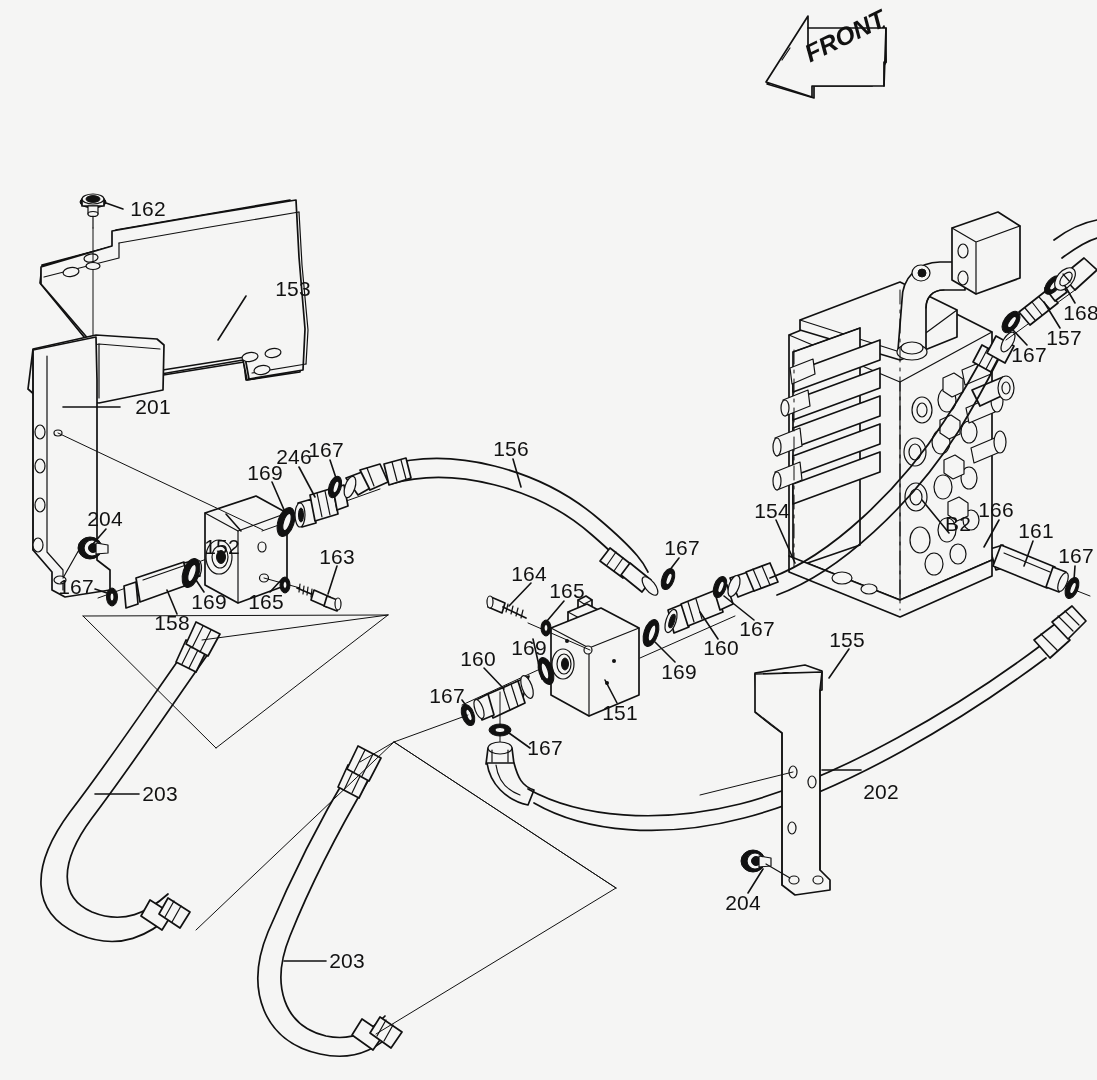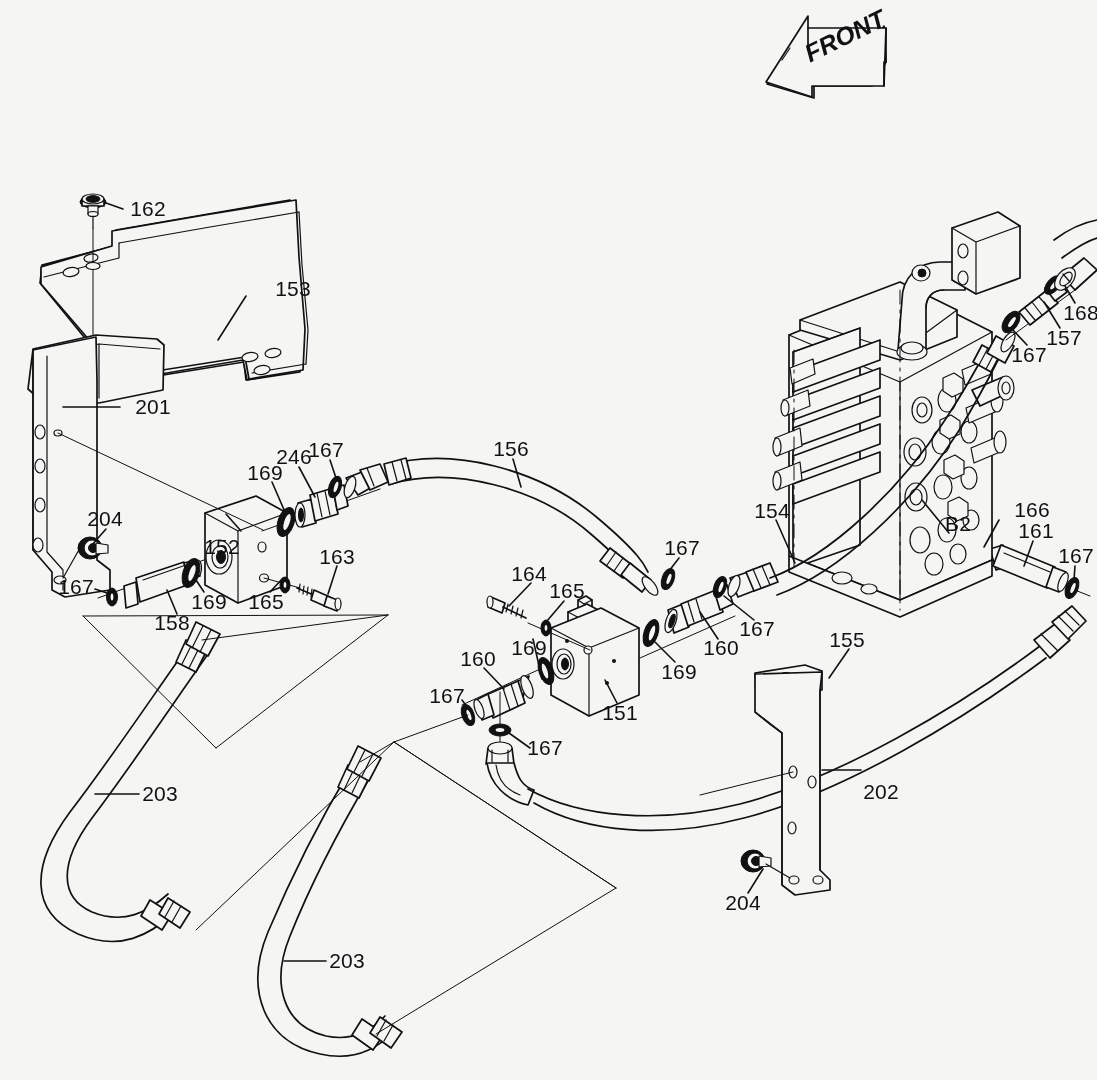--- a/index.html
+++ b/index.html
@@ -606,21 +606,21 @@
   <span class="callout" style="left:447px; top:696px;">167</span>
   <span class="callout" style="left:545px; top:748px;">167</span>
   <span class="callout" style="left:620px; top:713px;">151</span>
   <span class="callout" style="left:772px; top:511px;text-align:center;">154</span>
   <span class="callout" style="left:847px; top:640px;">155</span>
   <span class="callout" style="left:881px; top:770px;margin-top:22px;">202</span>
   <span class="callout" style="left:743px; top:903px;">204</span>
   <span class="callout" style="left:1029px; top:355px;">167</span>
   <span class="callout" style="left:1064px; top:338px;">157</span>
   <span class="callout" style="left:1081px; top:313px;">168</span>
-  <span class="callout" style="left:996px; top:510px;margin-left:36px;">166</span>
+  <span class="callout" style="left:996px; top:510px;">166</span>
   <span class="callout" style="left:1036px; top:531px;">161</span>
   <span class="callout" style="left:1076px; top:556px;">167</span>
   <span class="callout" style="left:160px; top:794px;">203</span>
   <span class="callout" style="left:347px; top:961px;">203</span>
 
   <span class="callout" style="left:958px; top:524px;">B2</span>
 
 </div>
 
 </body></html>

